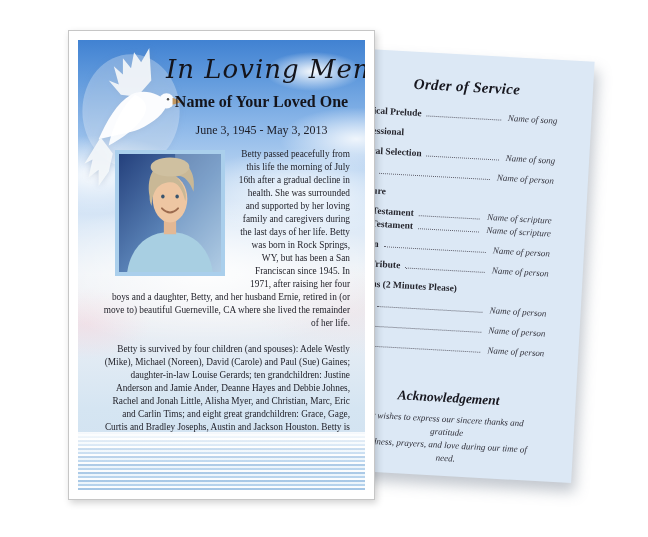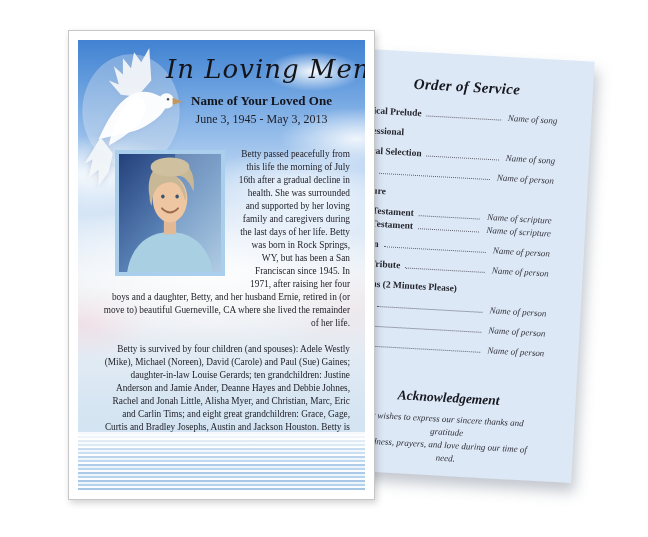--- a/index.html
+++ b/index.html
@@ -55,22 +55,22 @@
   }
   .dove{
     position:absolute;left:-2px;top:0;width:106px;height:152px;
     filter:drop-shadow(0 1px 3px rgba(100,130,170,.35));
   }
   .header-block{position:absolute;left:88px;right:8px;top:14px;text-align:center;}
   .memory-title{
     font-family:"DejaVu Serif", serif;font-style:italic;font-size:26px;
     color:#14141b;letter-spacing:1px;white-space:nowrap;
   }
-  .loved-name{margin-top:9px;font-weight:bold;font-size:13px;color:#14141b;}
-  .dates{margin-top:3px;font-size:12px;color:#1d1d26;}
+  .loved-name{margin-top:9px;font-weight:bold;font-size:16px;color:#14141b;}
+  .dates{margin-top:12px;font-size:12px;color:#1d1d26;}
   .obituary{
     position:absolute;left:22px;width:250px;top:108px;
     font-size:9.3px;line-height:13px;color:#23232b;text-align:right;
   }
   .obituary p{margin:0;}
   .obituary p + p{margin-top:13px;}
   .photo-frame{
     float:left;width:102px;height:118px;border:4px solid #aacfec;
     margin:2px 13px 5px 15px;background:#5b84b8;overflow:hidden;
   }

